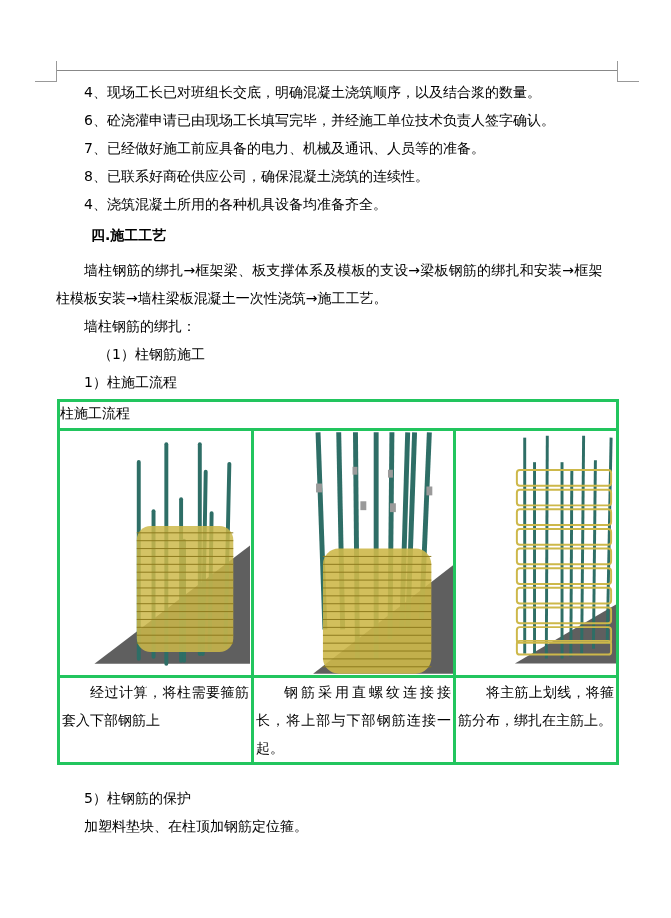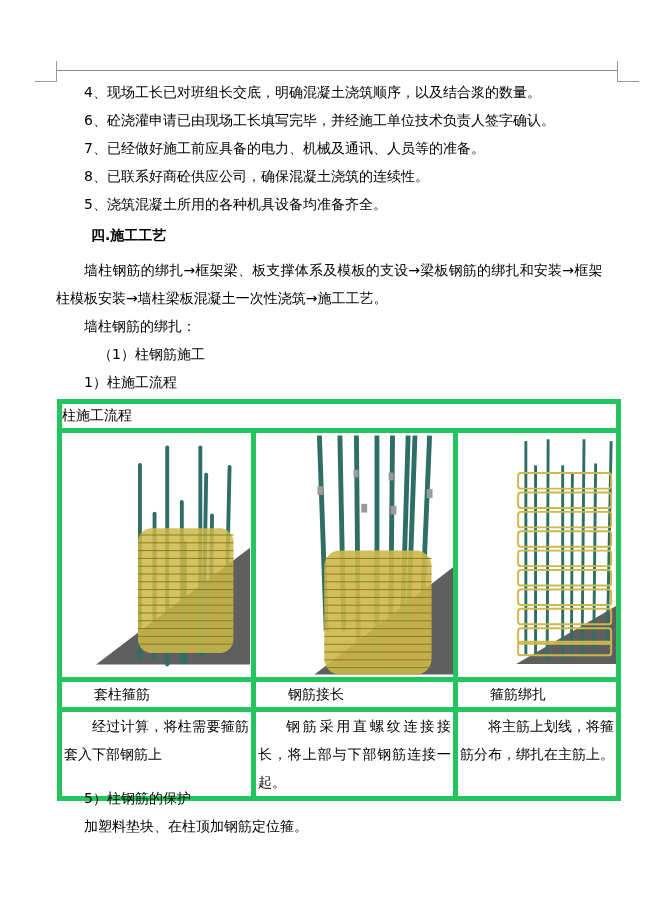--- a/index.html
+++ b/index.html
@@ -14,42 +14,42 @@
     }
     .heading {
       position: absolute; font-size: 14px; font-weight: bold; line-height: 22px;
       font-family: "DejaVu Sans", sans-serif;
     }
     table.flow {
       position: absolute; left: 57px; top: 399px; border-collapse: collapse;
       table-layout: fixed; width: 559px;
     }
     table.flow td {
-      border: 5px solid #22c55e; padding: 0; vertical-align: top;
+      border: 3px solid #22c55e; padding: 0; vertical-align: top;
       font-size: 14px; line-height: 28px; overflow: hidden;
     }
     .cell-pad { padding-left: 36px; }
     .cell-text { padding: 0 2px; text-align: justify; text-indent: 2em; word-break: break-all; }
     .img-cell { position: relative; height: 244px; }
     .svgwrap { position: absolute; left: 0; top: 0; width: 100%; height: 100%; }
   </style>
 </head>
 <body>
 
 <div class="crop" style="left:35px;top:81px;width:22px;height:1px;"></div>
 <div class="crop" style="left:56px;top:61px;width:1px;height:21px;"></div>
 <div class="crop" style="left:57px;top:70px;width:560px;height:1px;background:#888;"></div>
 <div class="crop" style="left:617px;top:61px;width:1px;height:21px;"></div>
 <div class="crop" style="left:617px;top:81px;width:22px;height:1px;"></div>
 
 <div class="line" style="left:84px;top:83px;">4、现场工长已对班组长交底，明确混凝土浇筑顺序，以及结合浆的数量。</div>
 <div class="line" style="left:84px;top:111px;">6、砼浇灌申请已由现场工长填写完毕，并经施工单位技术负责人签字确认。</div>
 <div class="line" style="left:84px;top:139px;">7、已经做好施工前应具备的电力、机械及通讯、人员等的准备。</div>
 <div class="line" style="left:84px;top:167px;">8、已联系好商砼供应公司，确保混凝土浇筑的连续性。</div>
-<div class="line" style="left:84px;top:195px;">5、浇筑混凝土所用的各种机具设备均准备齐全。</div>
+<div class="line" style="left:84px;top:195px;">4、浇筑混凝土所用的各种机具设备均准备齐全。</div>
 
 <div class="heading" style="left:91px;top:224px;">四.施工工艺</div>
 
 <div class="line" style="left:84px;top:261px;letter-spacing:0.2px;">墙柱钢筋的绑扎→框架梁、板支撑体系及模板的支设→梁板钢筋的绑扎和安装→框架</div>
 <div class="line" style="left:56px;top:289px;">柱模板安装→墙柱梁板混凝土一次性浇筑→施工工艺。</div>
 <div class="line" style="left:84px;top:317px;">墙柱钢筋的绑扎：</div>
 <div class="line" style="left:98px;top:345px;">（1）柱钢筋施工</div>
 <div class="line" style="left:84px;top:373px;">1）柱施工流程</div>
 
 <table class="flow">
@@ -161,31 +161,20 @@
           <rect x="62" y="118" width="96" height="16" rx="3"></rect>
               <rect x="62" y="138" width="96" height="16" rx="3"></rect>
           <rect x="62" y="158" width="96" height="16" rx="3"></rect>
               <rect x="62" y="178" width="96" height="16" rx="3"></rect>
           <rect x="62" y="198" width="96" height="16" rx="3"></rect>
               <rect x="62" y="212" width="96" height="14" rx="3"></rect>
         </g>
       </svg>
     </td>
   </tr>
-  <tr style="height:30px">
-    <td class="cell-pad" style="line-height:24px;padding-left:32px;">
-      <span>套柱箍筋</span>
-    </td>
-    <td class="cell-pad" style="line-height:24px;padding-left:32px;">
-      <span>钢筋接长</span>
-    </td>
-    <td class="cell-pad" style="line-height:24px;padding-left:32px;">
-      <span>箍筋绑扎</span>
-    </td>
-  </tr>
   <tr style="height:84px">
     <td>
       <div class="cell-text">经过计算，将柱需要箍筋套入下部钢筋上</div>
     </td>
     <td>
       <div class="cell-text">钢筋采用直螺纹连接接长，将上部与下部钢筋连接一起。</div>
     </td>
     <td>
       <div class="cell-text">将主筋上划线，将箍筋分布，绑扎在主筋上。</div>
     </td>

